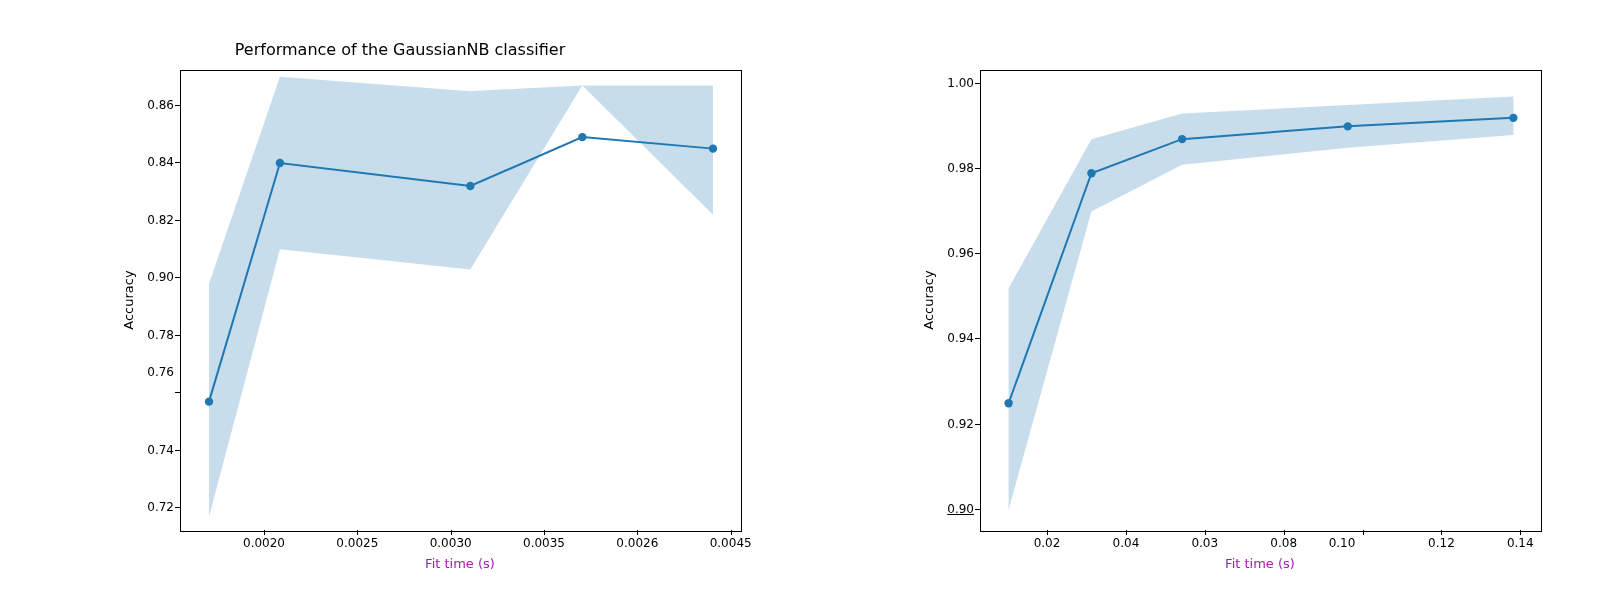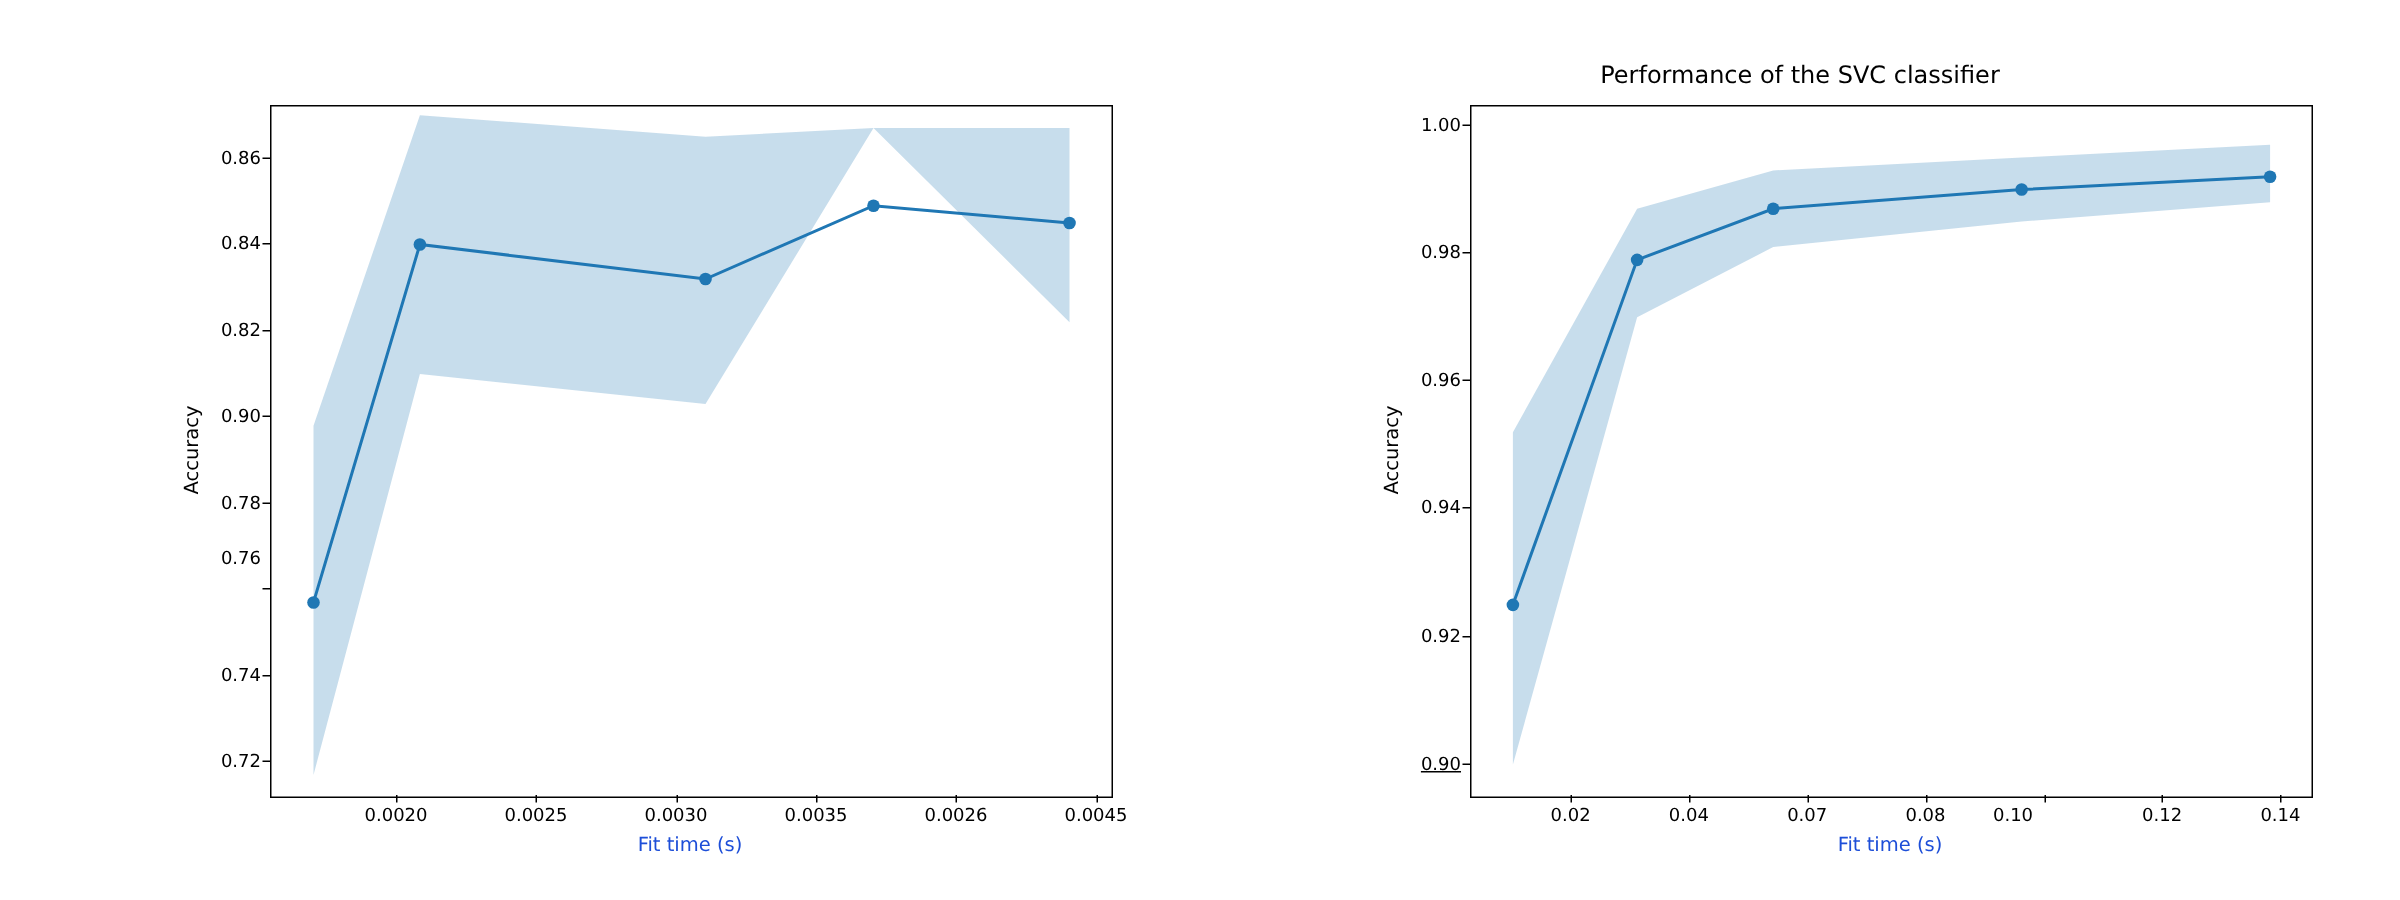--- a/index.html
+++ b/index.html
@@ -42,21 +42,21 @@
     background: #fff;
     overflow: hidden;
   }
   .xlabel {
     position: absolute;
     left: 180px;
     width: 560px;
     top: 556px;
     text-align: center;
     font-size: 13px;
-    color: #1d4ed8;
+    color: #a21caf;
   }
   .ylabel {
     position: absolute;
     left: 121px;
     top: 70px;
     width: 460px;
     height: 20px;
     text-align: center;
     font-size: 13px;
     color: #000;
@@ -112,20 +112,21 @@
   .marker {
     fill: #1f77b4;
   }
 </style>
 </head>
 <body>
 
 <div class="figure">
 
   <div class="subplot">
+    <div class="title">Performance of the GaussianNB classifier</div>
     <div class="ylabel">Accuracy</div>
     <div class="xlabel">Fit time (s)</div>
     <div class="axes">
       <svg class="plot" id="plot-0" viewBox="0 0 560 460">
           <path d="M 27.999999999999993 212.7499999999998 L 98.93333333333331 5.75 L 289.3333333333333 20.125000000000057 L 401.3333333333333 14.375 L 532 14.375 L 532 143.7500000000001 L 401.3333333333333 14.375 L 289.3333333333333 198.37499999999983 L 98.93333333333331 178.24999999999983 L 27.999999999999993 445.625 Z" class="band"></path>
           <path d="M 27.999999999999993 330.6249999999999 L 98.93333333333331 92.00000000000006 L 289.3333333333333 115.00000000000011 L 401.3333333333333 66.125 L 532 77.62500000000006 " class="line"></path>
           <circle cx="27.999999999999993" cy="330.6249999999999" r="4.2" class="marker"></circle>
           <circle cx="98.93333333333331" cy="92.00000000000006" r="4.2" class="marker"></circle>
           <circle cx="289.3333333333333" cy="115.00000000000011" r="4.2" class="marker"></circle>
           <circle cx="401.3333333333333" cy="66.125" r="4.2" class="marker"></circle>
@@ -158,41 +159,40 @@
         <div class="tickmark-y" style="top: 219.5px;"></div>
         <div class="ytick" style="top: 219.5px;">0.82</div>
         <div class="tickmark-y" style="top: 162px;"></div>
         <div class="ytick" style="top: 162px; margin-left: 12px;">0.84</div>
         <div class="tickmark-y" style="top: 104.5px;"></div>
         <div class="ytick" style="top: 104.5px;">0.86</div>
       </div>
   </div>
 
   <div class="subplot">
-    <div class="title">Performance of the SVC classifier</div>
     <div class="ylabel">Accuracy</div>
     <div class="xlabel">Fit time (s)</div>
     <div class="axes">
       <svg class="plot" id="plot-1" viewBox="0 0 560 460">
           <path d="M 27.605633802816904 217.22222222222223 L 110.42253521126761 68.14814814814781 L 201.1267605633803 42.59259259259221 L 366.7605633802817 34.07407407407368 L 532.3943661971832 25.555555555555145 L 532.3943661971832 63.88888888888857 L 366.7605633802817 76.66666666666634 L 201.1267605633803 93.70370370370341 L 110.42253521126761 140.55555555555537 L 27.605633802816904 438.70370370370364 Z" class="band"></path>
           <path d="M 27.605633802816904 332.22222222222194 L 110.42253521126761 102.22222222222194 L 201.1267605633803 68.14814814814781 L 366.7605633802817 55.37037037036998 L 532.3943661971832 46.85185185185151 " class="line"></path>
           <circle cx="27.605633802816904" cy="332.22222222222194" r="4.2" class="marker"></circle>
           <circle cx="110.42253521126761" cy="102.22222222222194" r="4.2" class="marker"></circle>
           <circle cx="201.1267605633803" cy="68.14814814814781" r="4.2" class="marker"></circle>
           <circle cx="366.7605633802817" cy="55.37037037036998" r="4.2" class="marker"></circle>
           <circle cx="532.3943661971832" cy="46.85185185185151" r="4.2" class="marker"></circle>
         </svg>
     </div>
     <div id="ticks-1">
         <div class="tickmark-x" style="left: 247.042px;"></div>
         <div class="xtick" style="left: 247.042px;">0.02</div>
         <div class="tickmark-x" style="left: 325.915px;"></div>
         <div class="xtick" style="left: 325.915px;">0.04</div>
         <div class="tickmark-x" style="left: 404.789px;"></div>
-        <div class="xtick" style="left: 404.789px;">0.07</div>
+        <div class="xtick" style="left: 404.789px;">0.03</div>
         <div class="tickmark-x" style="left: 483.662px;"></div>
         <div class="xtick" style="left: 483.662px;">0.08</div>
         <div class="tickmark-x" style="left: 562.535px;"></div>
         <div class="xtick" style="left: 542px; text-align: center;">0.10</div>
         <div class="tickmark-x" style="left: 641.408px;"></div>
         <div class="xtick" style="left: 641.408px;">0.12</div>
         <div class="tickmark-x" style="left: 720.282px;"></div>
         <div class="xtick" style="left: 720.282px;">0.14</div>
         <div class="tickmark-y" style="top: 508.704px;"></div>
         <div class="ytick" style="top: 508.704px; text-decoration: underline;">0.90</div>

